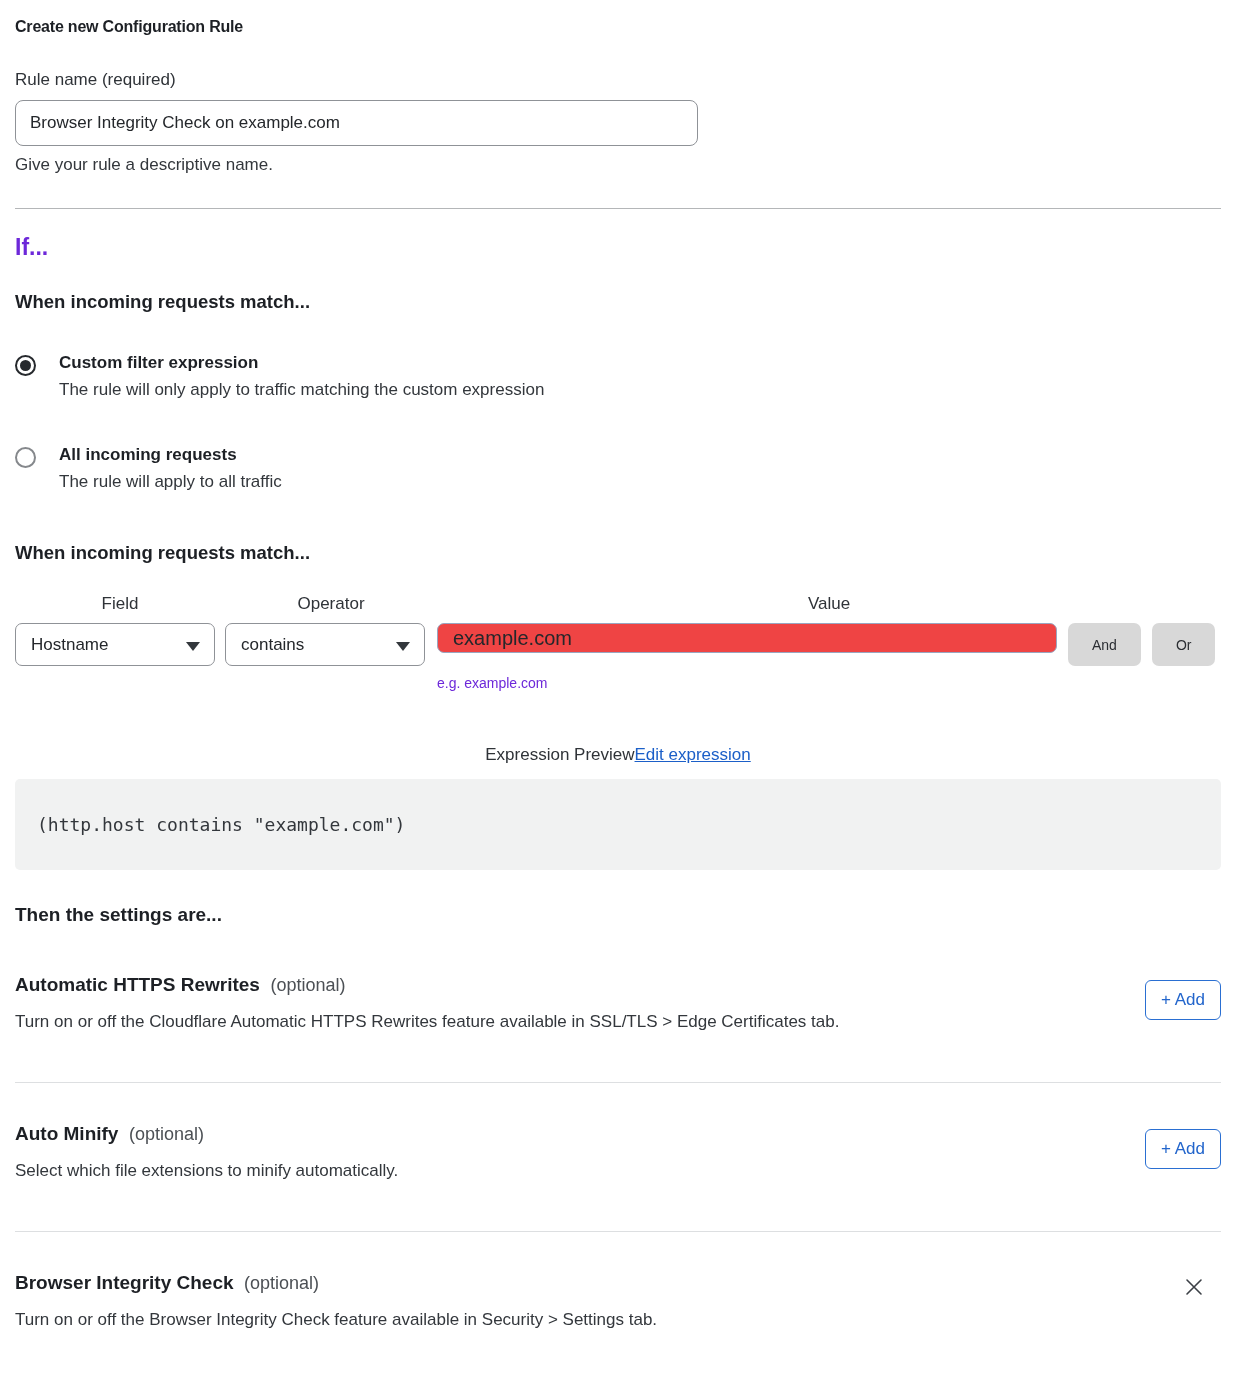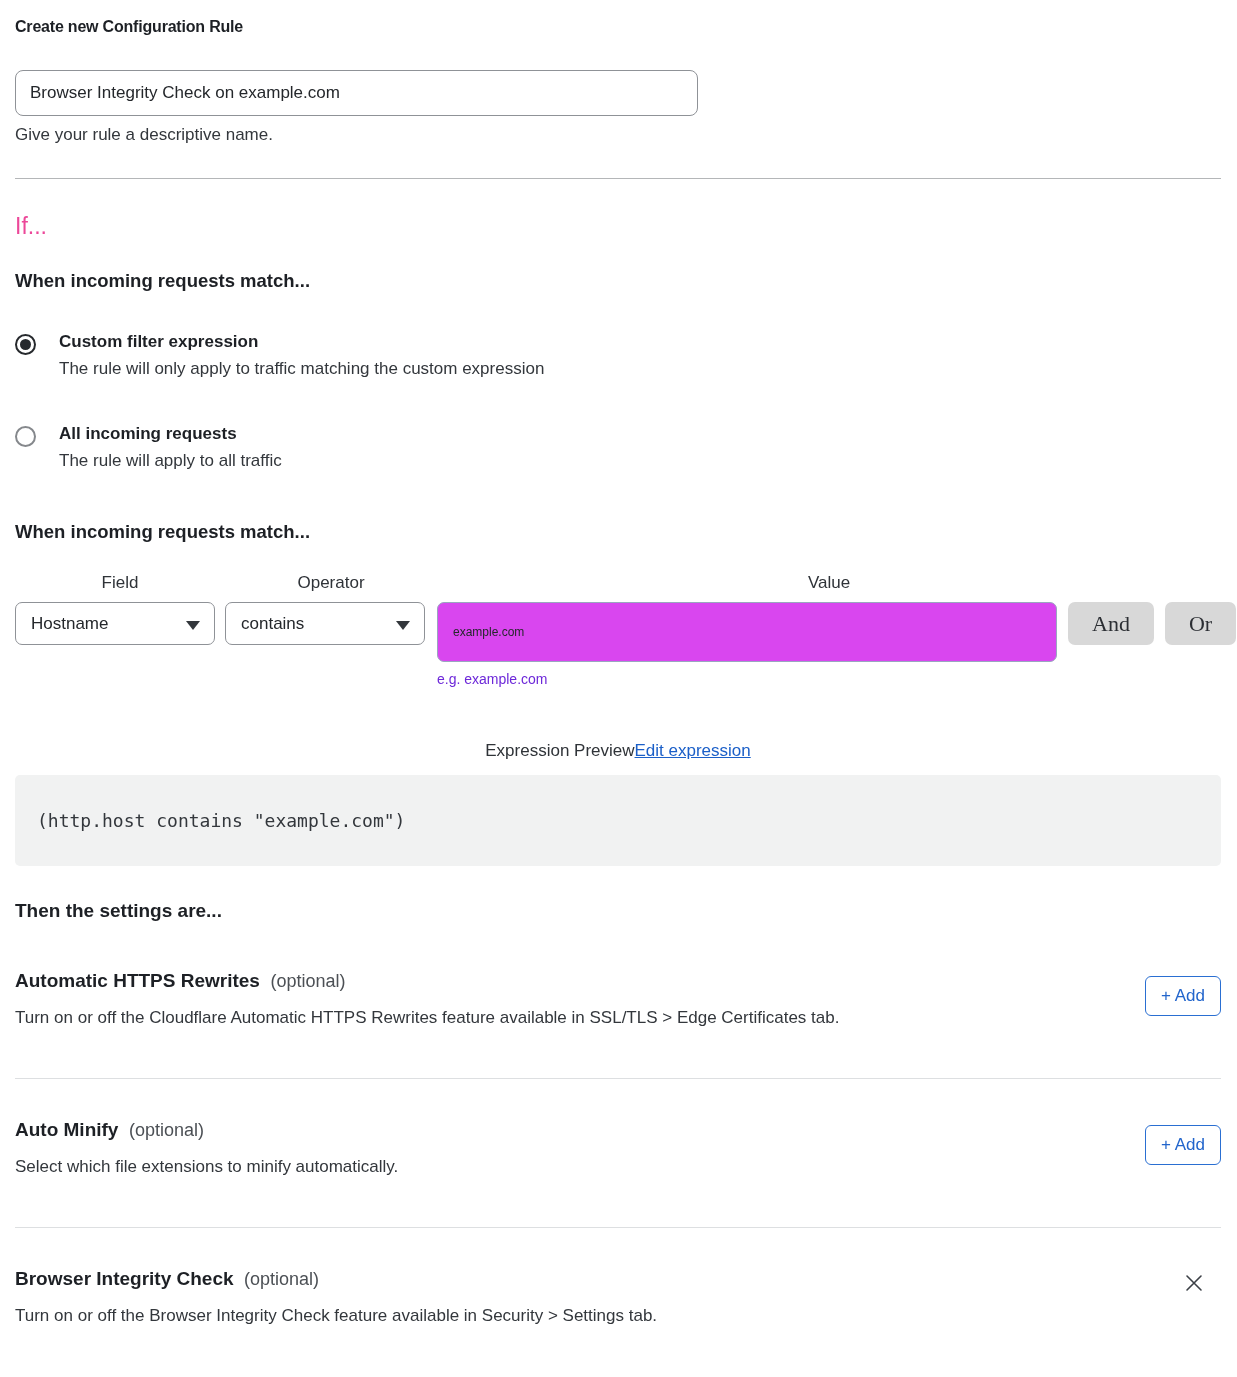--- a/index.html
+++ b/index.html
@@ -22,21 +22,21 @@
     border: 1px solid #8f9297; border-radius: 8px;
     font-family: "Liberation Sans", sans-serif;
     font-size: 17px; color: #24272b; padding: 0 14px;
     background: #ffffff; outline: none;
   }
   .helper-text { margin-top: 9px; font-size: 17px; color: #33373c; }
 
   .divider-strong { border: none; border-top: 1px solid #b4b6b8; margin-top: 33px; }
   .divider-light  { border: none; border-top: 1px solid #dddfe1; }
 
-  h2.if-heading { margin-top: 34px; font-size: 23px; font-weight: 400; color: #ec4899; }
+  h2.if-heading { margin-top: 25px; font-size: 23px; font-weight: 700; color: #6d28d9; }
   h3.sub-heading { font-size: 18.5px; font-weight: 700; color: #1d2025; }
   .mt-30 { margin-top: 30px; }
   .mt-48 { margin-top: 50px; }
 
   .radio-option { display: flex; margin-top: 40px; cursor: pointer; }
   .radio-option + .radio-option { margin-top: 45px; }
   .radio-circle {
     width: 21px; height: 21px; border-radius: 50%;
     border: 2px solid #85888c; background: #fff;
     margin-top: 2px; flex: 0 0 auto;
@@ -64,29 +64,29 @@
     background: #fff; cursor: pointer; flex: 0 0 auto;
   }
   .select-box.op { margin-left: 10px; }
   .caret {
     position: absolute; right: 14px; top: 50%; margin-top: -3px;
     width: 0; height: 0;
     border-left: 7px solid transparent; border-right: 7px solid transparent;
     border-top: 9px solid #33373c;
   }
   .value-input {
-    margin-left: 12px; width: 620px; height: 60px;
+    margin-left: 12px; width: 620px; height: 30px;
     border: 1px solid #9aa6c0; border-radius: 7px;
-    background: #d946ef; font-family: "Liberation Sans", sans-serif;
-    font-size: 12px; color: #24272b; padding: 0 15px; outline: none; flex: 0 0 auto;
+    background: #ef4444; font-family: "Liberation Sans", sans-serif;
+    font-size: 20px; color: #24272b; padding: 0 15px; outline: none; flex: 0 0 auto;
   }
   .gray-btn {
     margin-left: 11px; height: 43px; border: none; border-radius: 7px;
-    background: #d8d8d8; color: #2b2e33; font-family: Liberation Serif, serif;
-    font-size: 22px; padding: 0 24px; cursor: pointer; flex: 0 0 auto;
+    background: #d8d8d8; color: #2b2e33; font-family: Liberation Sans, sans-serif;
+    font-size: 14px; padding: 0 24px; cursor: pointer; flex: 0 0 auto;
   }
   .value-helper { margin-top: 9px; margin-left: 422px; font-size: 14px; color: #6d28d9; }
 
   .preview-row { display: flex; justify-content: center; align-items: flex-end; margin-top: 54px; }
   .preview-label { font-size: 17px; color: #2f3338; }
   .edit-link { font-size: 17px; color: #1b5fc8; text-decoration: underline; cursor: pointer; }
 
   .code-box {
     margin-top: 14px; background: #f1f2f2; border-radius: 5px;
     padding: 35px 22px; width: 1206px;
@@ -116,20 +116,21 @@
   }
 </style>
 </head>
 <body>
 
 <div class="container">
 
   <h1 class="page-title">Create new Configuration Rule</h1>
 
   <div class="rule-name-group">
+    <div class="field-label">Rule name (required)</div>
     <input class="text-input" type="text" value="Browser Integrity Check on example.com" style="">
     <div class="helper-text">Give your rule a descriptive name.</div>
   </div>
 
   <hr class="divider-strong">
 
   <h2 class="if-heading">If...</h2>
 
   <h3 class="sub-heading mt-30">When incoming requests match...</h3>
 

